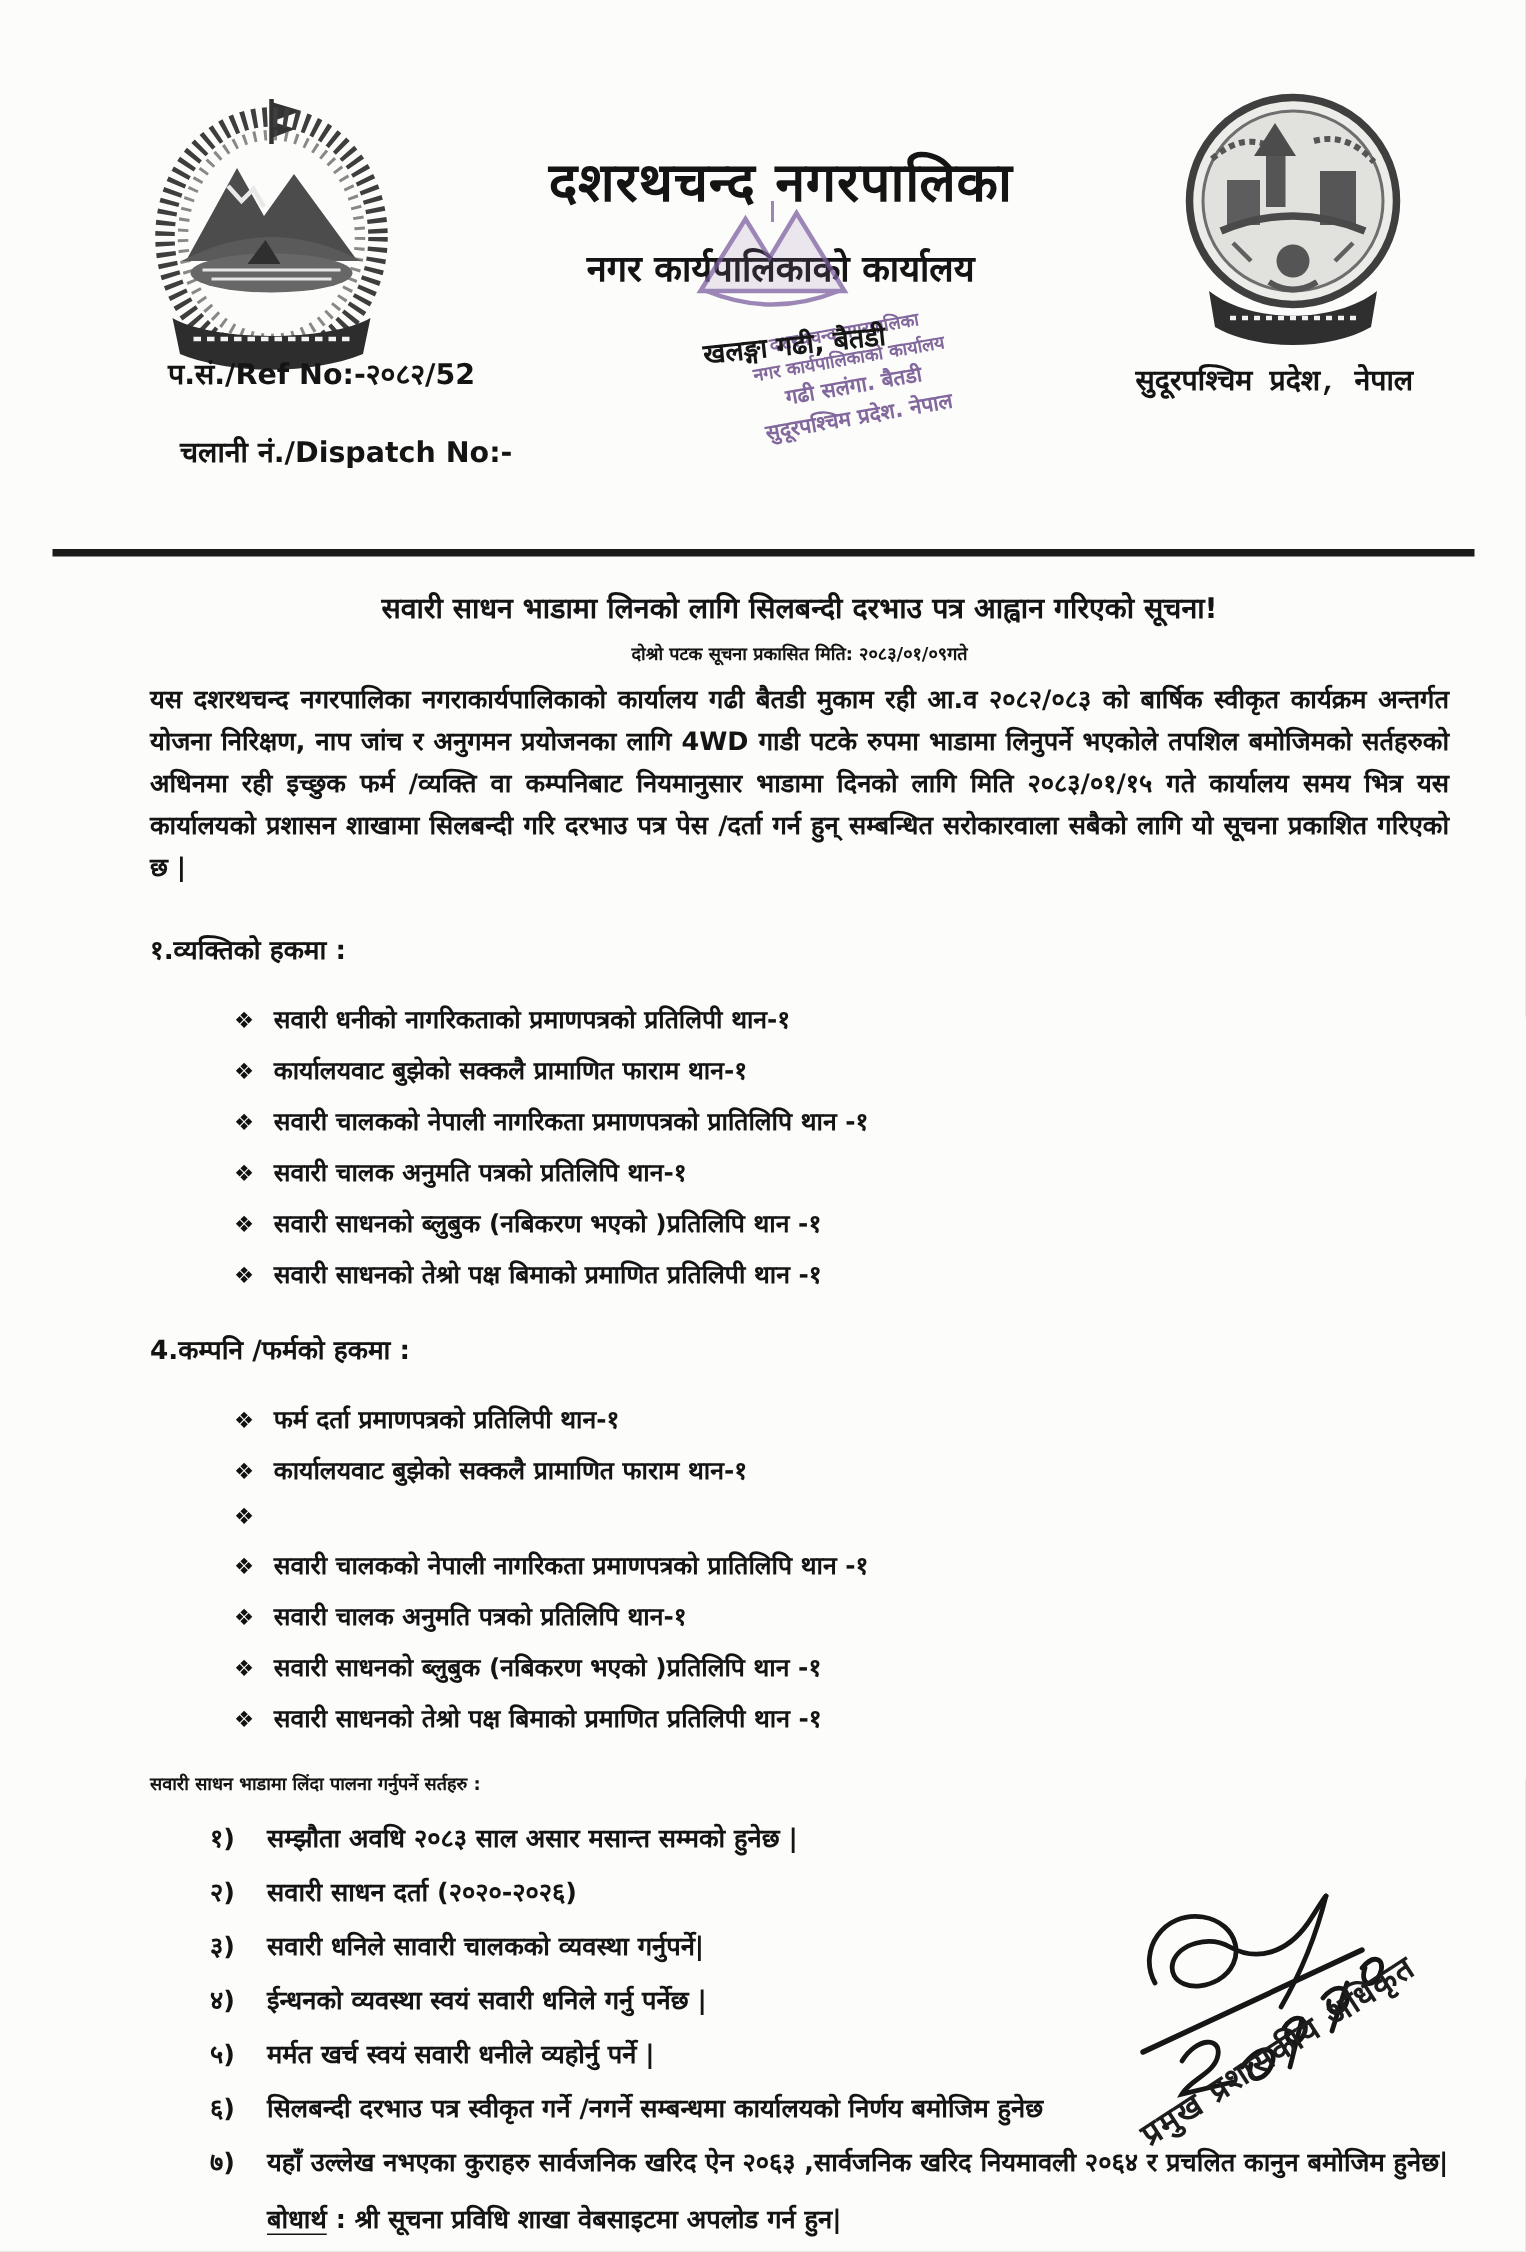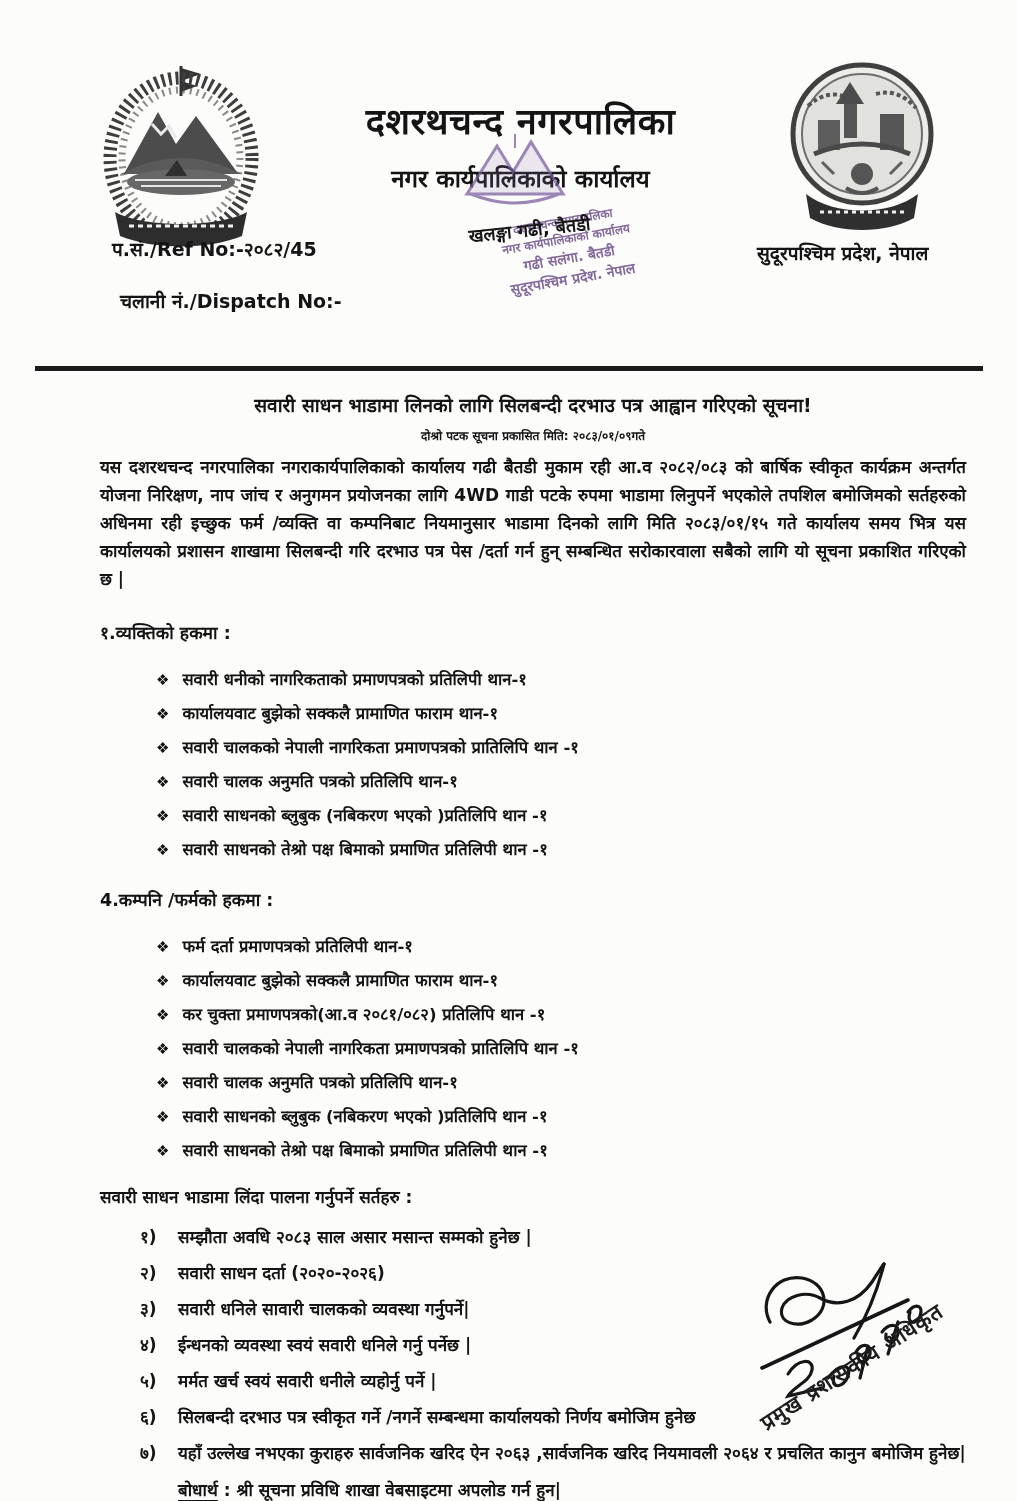--- a/index.html
+++ b/index.html
@@ -22,35 +22,35 @@
   }
   .stamp-text .s1{font-size:12px;}
   .stamp-text .s2{font-size:12px;}
   .stamp-text .s3{font-size:14px;}
   .stamp-text .s4{font-size:14px;}
   .black-address{
     position:absolute;left:468px;top:210px;width:260px;
     transform:rotate(-6deg);font-size:18px;font-weight:700;color:#161616;
     white-space:nowrap;
   }
-  .province-line{position:absolute;left:757px;top:240px;width:220px;font-size:19px;font-weight:700;}
+  .province-line{position:absolute;left:757px;top:240px;width:220px;font-size:19px;font-weight:700;font-family:Liberation Mono, monospace;}
   .ref-line{position:absolute;left:112px;top:236px;font-size:19px;font-weight:700;}
   .dispatch-line{position:absolute;left:120px;top:288px;font-size:19px;font-weight:700;}
   .rule{position:absolute;left:35px;top:366px;width:948px;height:5px;background:#1b1b1b;}
   
   .content{position:absolute;left:100px;top:392px;width:866px;}
   .notice-title{text-align:center;font-weight:700;font-size:19px;}
   .notice-date{text-align:center;font-weight:700;font-size:12px;margin-top:9px;}
   .body-par{margin-top:10px;font-size:17px;font-weight:700;line-height:1.64;text-align:justify;}
   .docs-heading{margin-top:15px;font-size:17.5px;font-weight:700;}
   .sec-heading{margin-top:27px;font-size:17.5px;font-weight:700;}
   .doc-list{margin:23px 0 0 0;padding:0 0 0 56px;list-style:none;}
   .doc-item{display:flex;align-items:baseline;margin-bottom:11px;font-size:16.5px;font-weight:700;}
   .doc-item .bullet{font-size:15px;margin-right:13px;color:#111;}
-  .cond-heading{margin-top:24px;font-size:17px;font-weight:700;}
+  .cond-heading{margin-top:24px;font-size:12px;font-weight:700;}
   .cond-list{margin:18px 0 0 0;padding:0 0 0 40px;}
   .cond-item{display:flex;align-items:baseline;margin-bottom:13px;font-size:17px;font-weight:700;line-height:1.35;}
   .cond-item .num{flex:0 0 38px;}
   .cond-item .txt{flex:1;}
   .footnote{margin:2px 0 0 78px;font-size:17px;font-weight:700;}
   .footnote .lbl{text-decoration:underline;text-underline-offset:4px;}
   
   .sig-block{position:absolute;left:748px;top:1256px;width:260px;height:170px;}
   .officer-title{
     position:absolute;left:770px;top:1408px;
@@ -113,21 +113,21 @@
   </div>
   <div class="stamp-text">
     <div class="s1">दशरथचन्द नगरपालिका</div>
     <div class="s2">नगर कार्यपालिकाको कार्यालय</div>
     <div class="s3">गढी सलंगा. बैतडी</div>
     <div class="s4">सुदूरपश्चिम प्रदेश. नेपाल</div>
   </div>
   <div class="black-address">खलङ्गा गढी, बैतडी</div>
 
   <div class="province-line">सुदूरपश्चिम प्रदेश, नेपाल</div>
-  <div class="ref-line">प.सं./Ref No:-२०८२/45</div>
+  <div class="ref-line">प.सं./Ref No:-२०८२/52</div>
   <div class="dispatch-line">चलानी नं./Dispatch No:-</div>
 
   <div class="rule"></div>
 
   <div class="content">
     <div class="notice-title">सवारी साधन भाडामा लिनको लागि सिलबन्दी दरभाउ पत्र आह्वान गरिएको सूचना!</div>
     <div class="notice-date">दोश्रो पटक सूचना प्रकासित मिति: २०८३/०१/०९गते</div>
     <div class="body-par">यस दशरथचन्द नगरपालिका नगराकार्यपालिकाको कार्यालय गढी बैतडी मुकाम रही  आ.व २०८२/०८३ को बार्षिक स्वीकृत कार्यक्रम अन्तर्गत   योजना  निरिक्षण, नाप जांच र अनुगमन  प्रयोजनका लागि 4WD गाडी पटके रुपमा भाडामा लिनुपर्ने भएकोले  तपशिल बमोजिमको सर्तहरुको अधिनमा रही इच्छुक फर्म /व्यक्ति वा कम्पनिबाट नियमानुसार भाडामा दिनको लागि मिति २०८३/०१/१५  गते कार्यालय समय भित्र यस कार्यालयको प्रशासन शाखामा सिलबन्दी गरि दरभाउ पत्र पेस /दर्ता गर्न हुन् सम्बन्धित सरोकारवाला सबैको लागि यो सूचना प्रकाशित गरिएको छ |</div>
 
 
@@ -164,21 +164,20 @@
       <li class="doc-item">
           <span class="bullet">❖</span>
           <span>फर्म दर्ता प्रमाणपत्रको  प्रतिलिपी थान-१</span>
         </li>
       <li class="doc-item">
           <span class="bullet">❖</span>
           <span>कार्यालयवाट बुझेको सक्कलै प्रामाणित फाराम थान-१</span>
         </li>
       <li class="doc-item">
           <span class="bullet">❖</span>
-          <span>कर चुक्ता प्रमाणपत्रको(आ.व २०८१/०८२) प्रतिलिपि थान -१</span>
         </li>
       <li class="doc-item">
           <span class="bullet">❖</span>
           <span>सवारी चालकको नेपाली नागरिकता प्रमाणपत्रको प्रातिलिपि थान -१</span>
         </li>
       <li class="doc-item">
           <span class="bullet">❖</span>
           <span>सवारी चालक अनुमति पत्रको प्रतिलिपि थान-१</span>
         </li>
       <li class="doc-item">

